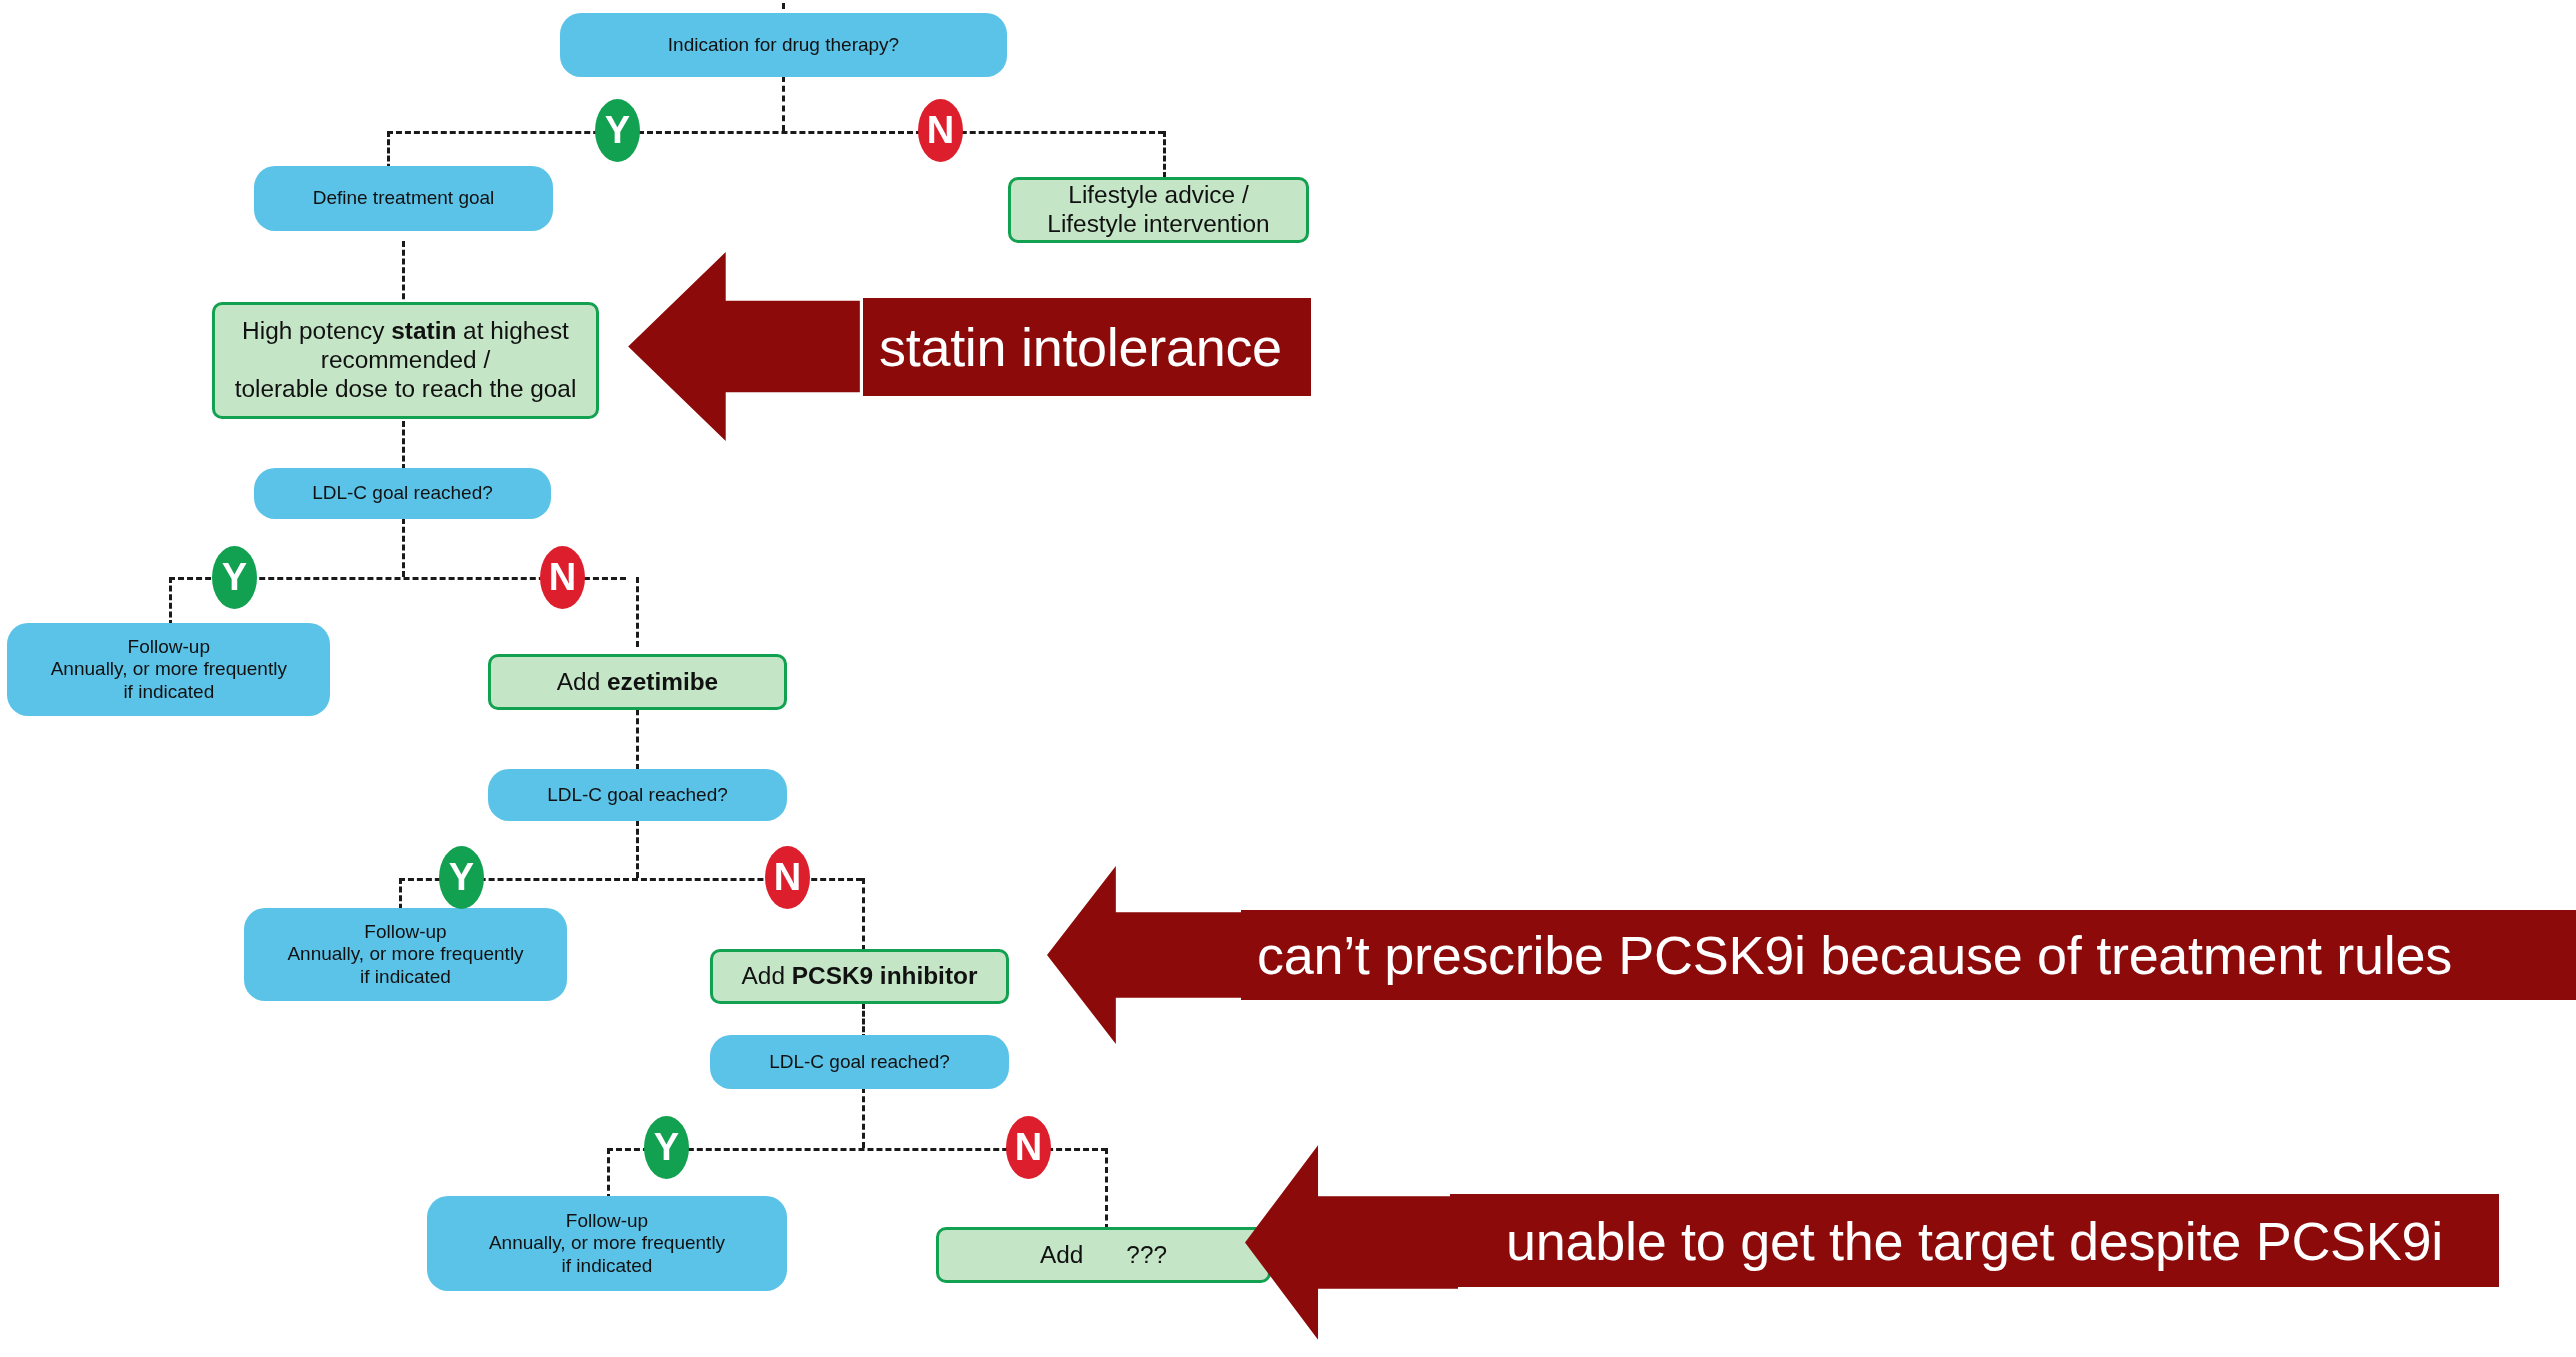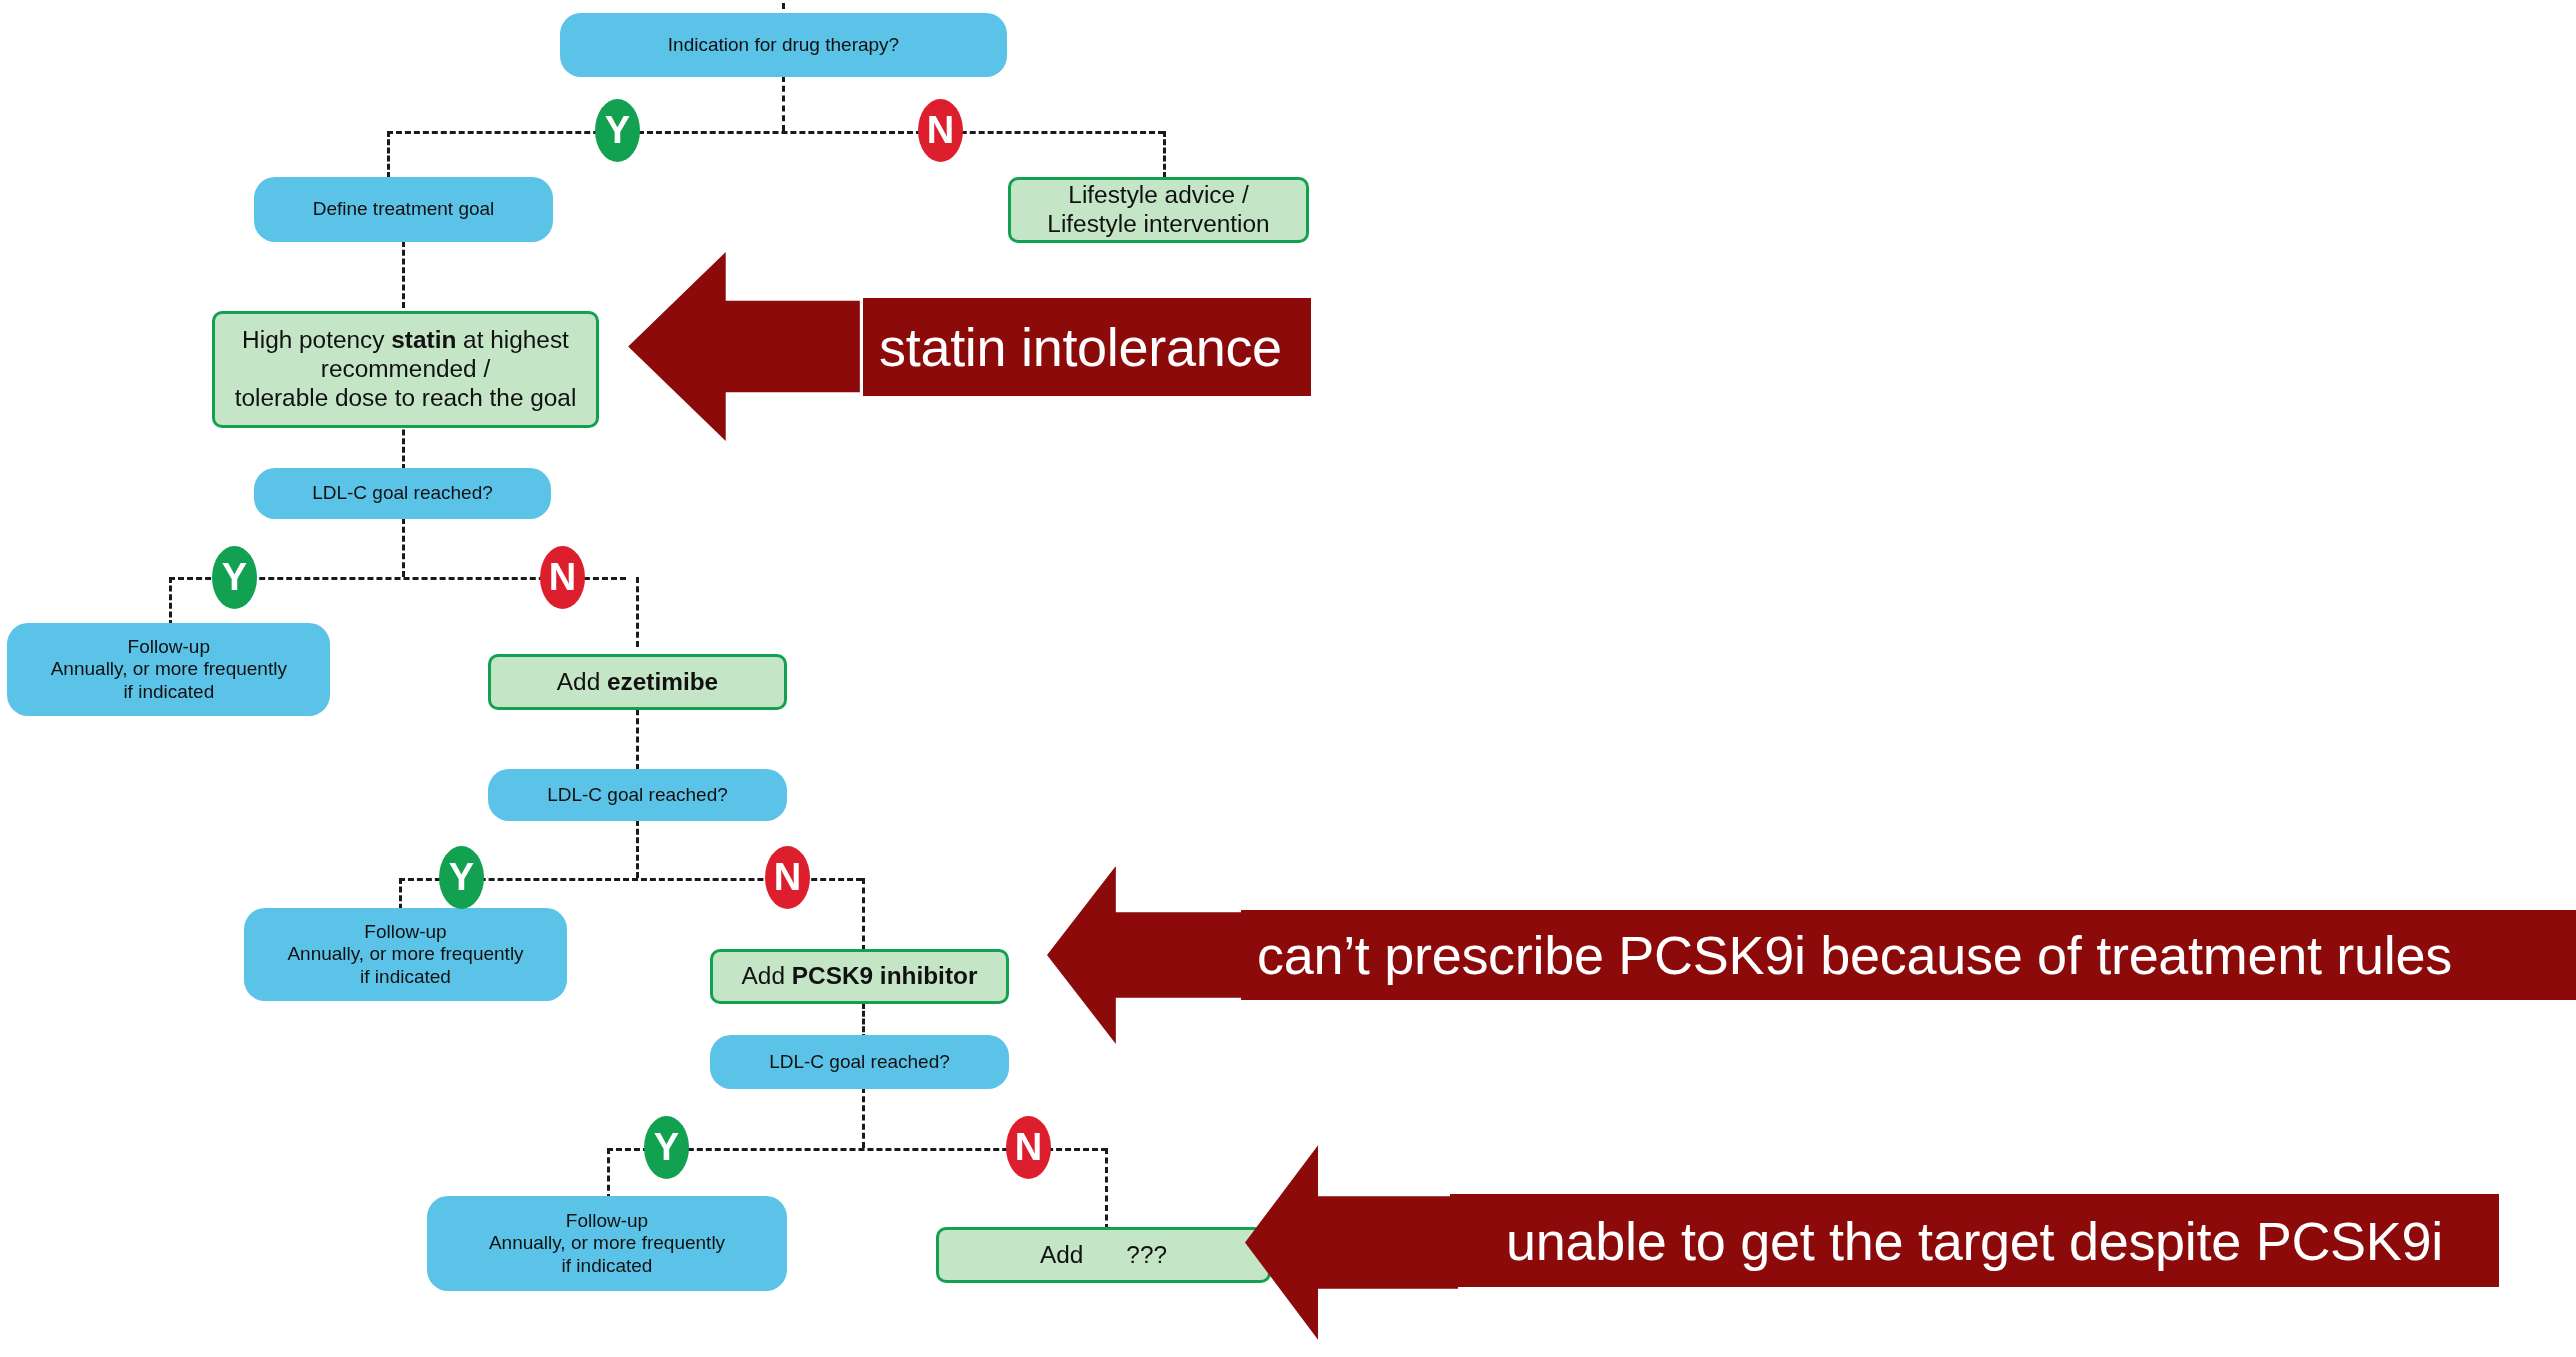--- a/index.html
+++ b/index.html
@@ -128,32 +128,32 @@
 
   <div class="vline" style="left:862px;top:1087px;height:61px;"></div>
   <div class="hline" style="left:607px;top:1148px;width:500px;"></div>
   <div class="vline" style="left:607px;top:1148px;height:52px;"></div>
   <div class="vline" style="left:1105px;top:1148px;height:82px;"></div>
 
   <div class="node blue" style="left:560px;top:13.4px;width:447px;height:64px;">
     <span class="inner">Indication for drug therapy?</span>
   </div>
 
-  <div class="node blue" style="left:254px;top:177px;width:299px;height:65px;">
+  <div class="node blue" style="left:254px;top:166px;width:299px;height:65px;">
     <span class="inner">Define treatment goal</span>
   </div>
 
   <div class="node green" style="left:1008px;top:177px;width:301px;height:66px;">
     <span class="inner">
       <span>Lifestyle advice /</span><br>
       <span>Lifestyle intervention</span>
     </span>
   </div>
 
-  <div class="node green" style="left:212px;top:311px;width:387px;height:117px;justify-content:center;">
+  <div class="node green" style="left:212px;top:302px;width:387px;height:117px;justify-content:center;">
     <span class="inner">
       <span>High potency </span><b>statin</b><span> at highest</span><br>
       <span>recommended /</span><br>
       <span>tolerable dose to reach the goal</span>
     </span>
   </div>
 
   <div class="node blue" style="left:254px;top:468px;width:297px;height:51px;">
     <span class="inner">LDL-C goal reached?</span>
   </div>

